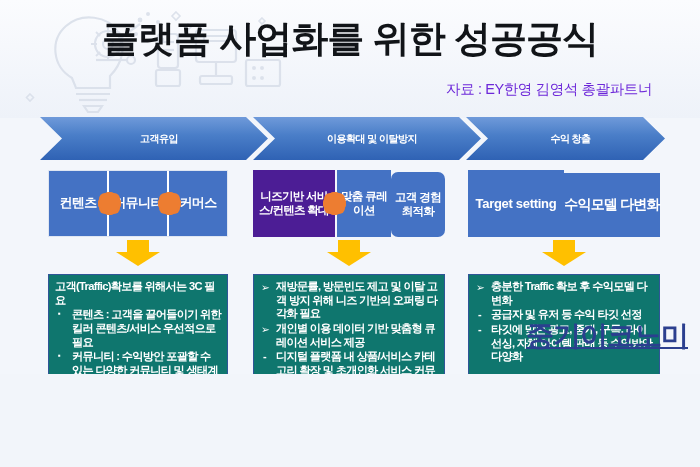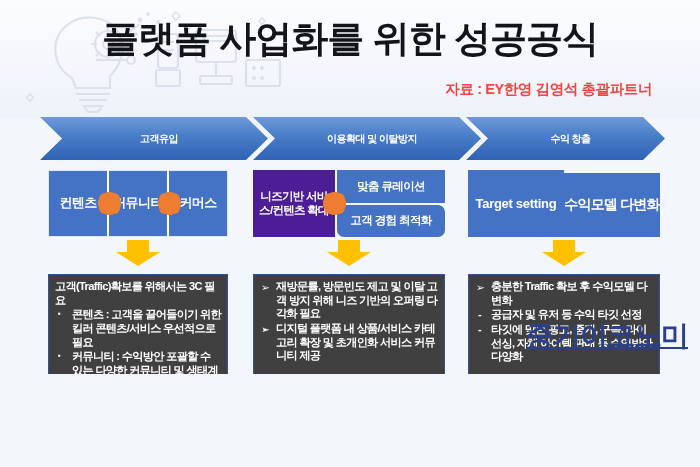--- a/index.html
+++ b/index.html
@@ -19,21 +19,21 @@
   .bg-lower{position:absolute;left:0;top:118px;width:700px;height:349px;background:#f3f6fb;}
 
   
   .title{
     position:absolute;left:0;top:14px;width:700px;text-align:center;
     font-size:37px;font-weight:bold;color:#111418;letter-spacing:-1px;
     white-space:nowrap;z-index:5;
   }
   .source{
     position:absolute;right:48px;top:80px;
-    font-size:14.5px;font-weight:bold;color:#ef4444;letter-spacing:-0.4px;
+    font-size:14.5px;font-weight:normal;color:#6d28d9;letter-spacing:-0.4px;
     white-space:nowrap;z-index:5;
   }
 
   
   .chev-row{position:absolute;left:40px;top:117px;width:625px;height:43px;z-index:4;}
   .chev{
     position:absolute;top:0;height:43px;
     display:flex;align-items:center;justify-content:center;
     color:#ffffff;font-size:10px;font-weight:bold;letter-spacing:-0.5px;
     background:linear-gradient(180deg,#6f9ada 0%,#4a7ec8 42%,#2f62b4 100%);
@@ -64,21 +64,21 @@
   }
   .bcell:first-child{border-left:none;}
 
   
   .bgrid-b{position:relative;height:67px;display:flex;}
   .bgrid-b .left{
     width:82px;background:#4c1d95;color:#fff;font-size:11.5px;font-weight:bold;
     display:flex;align-items:center;justify-content:center;text-align:center;
     line-height:1.2;letter-spacing:-0.7px;padding:0 2px;box-sizing:border-box;
   }
-  .bgrid-b .right{flex:1;display:flex;flex-direction:column;margin-left:2px;}
+  .bgrid-b .right{flex:1;display:flex;flex-direction:row;margin-left:2px;}
   .bgrid-b .right>div{
     flex:1;background:#4472C4;color:#fff;font-size:11.5px;font-weight:bold;
     display:flex;align-items:center;justify-content:center;text-align:center;
     line-height:1.15;letter-spacing:-0.6px;padding:0 2px;box-sizing:border-box;
   }
   .bgrid-b .right>div+div{margin-top:2px;border-radius:7px;}
 
   
   .bstack{height:67px;display:flex;flex-direction:row;}
   .bstack>div{
@@ -108,21 +108,21 @@
     left:50%;margin-left:-22px;top:70px;z-index:3;
   }
   .arrow .shaft{position:absolute;left:11px;top:0;width:22px;height:13px;background:#FFC000;}
   .arrow .head{position:absolute;left:0;top:12px;width:0;height:0;
     border-left:22px solid transparent;border-right:22px solid transparent;
     border-top:14px solid #FFC000;}
 
   
   .panel{
     position:absolute;top:104px;width:100%;box-sizing:border-box;
-    background:#404040;border:1px solid #2f5597;
+    background:#0f766e;border:1px solid #2f5597;
     color:#ffffff;padding:5px 6px 6px 6px;
   }
   .col.a .panel{height:185px;}
   .col.b .panel{height:185px;}
   .col.c .panel{height:185px;}
 
   .plead{
     font-size:11.2px;font-weight:bold;line-height:1.22;letter-spacing:-0.7px;
     margin:0 0 1px 0;
   }
@@ -277,20 +277,21 @@
         <div class="head"></div>
     </div>
     <div class="panel">
       <ul class="blist">
         <li class="arw">
           <span class="bul">➢</span>
           <span>재방문률, 방문빈도 제고 및 이탈 고객 방지 위해 니즈 기반의 오퍼링 다각화 필요</span>
         </li>
         <li class="arw">
           <span class="bul">➢</span>
+          <span>개인별 이용 데이터 기반 맞춤형 큐레이션 서비스 제공</span>
         </li>
         <li class="dash">
           <span class="bul">-</span>
           <span>디지털 플랫폼 내 상품/서비스 카테고리 확장 및 초개인화 서비스 커뮤니티 제공</span>
         </li>
       </ul>
     </div>
   </div>
 
   <div class="col c">

